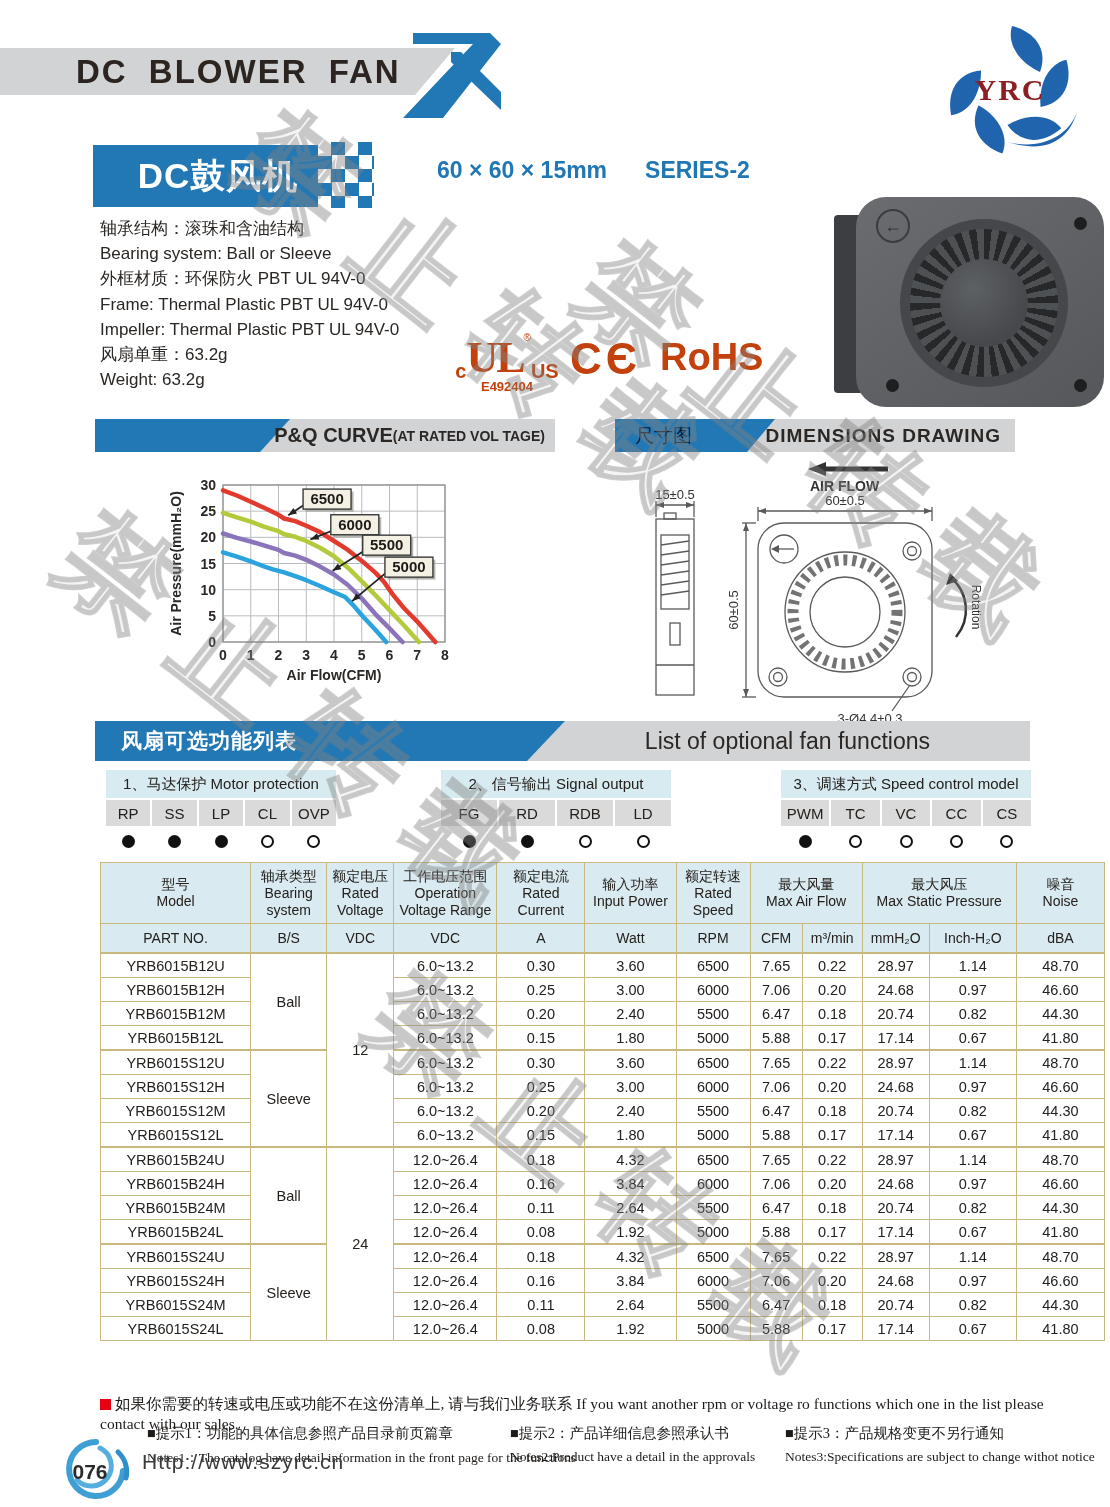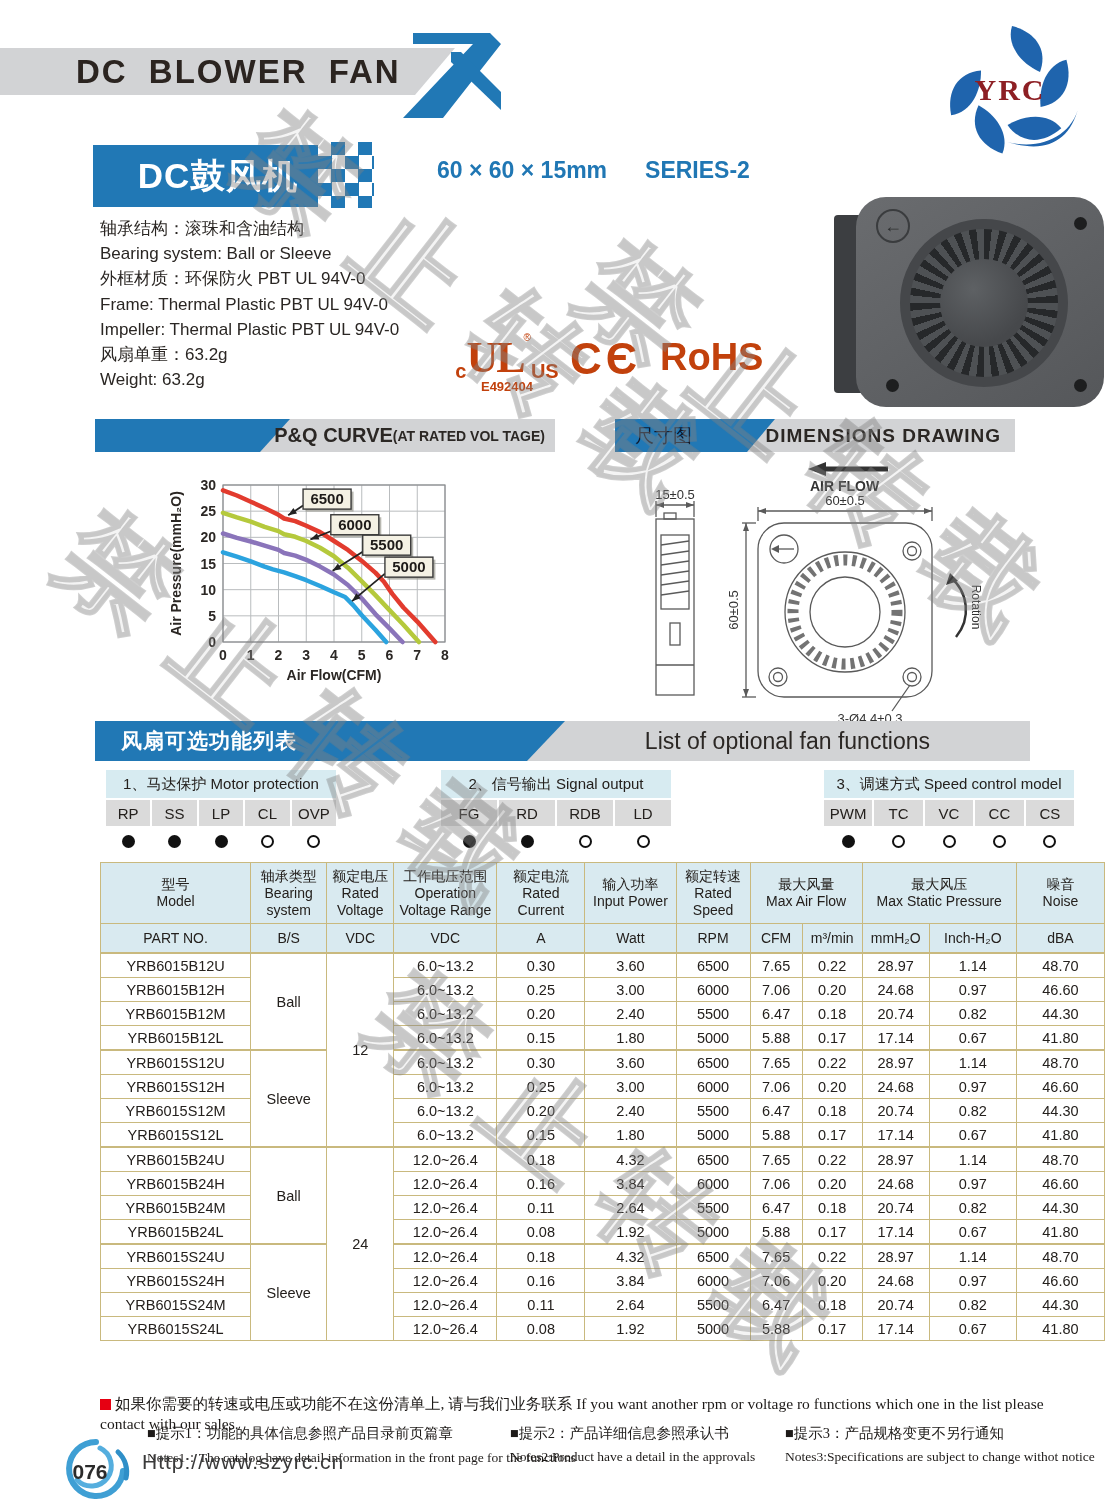--- a/index.html
+++ b/index.html
@@ -357,21 +357,21 @@
           <span class="dot filled"></span>
         </div>
         <div class="opt-dot-cell">
           <span class="dot open"></span>
         </div>
         <div class="opt-dot-cell">
           <span class="dot open"></span>
         </div>
       </div>
     </div>
-  <div class="abs opt" id="opt2" style="left:824px;width:250px;">
+  <div class="abs opt" id="opt2" style="left:781px;width:250px;">
       <div class="opt-title">3、调速方式 Speed control model</div>
       <div class="opt-row">
         <div class="opt-cell">PWM</div>
         <div class="opt-cell">TC</div>
         <div class="opt-cell">VC</div>
         <div class="opt-cell">CC</div>
         <div class="opt-cell">CS</div>
       </div>
       <div class="opt-dots">
         <div class="opt-dot-cell">

